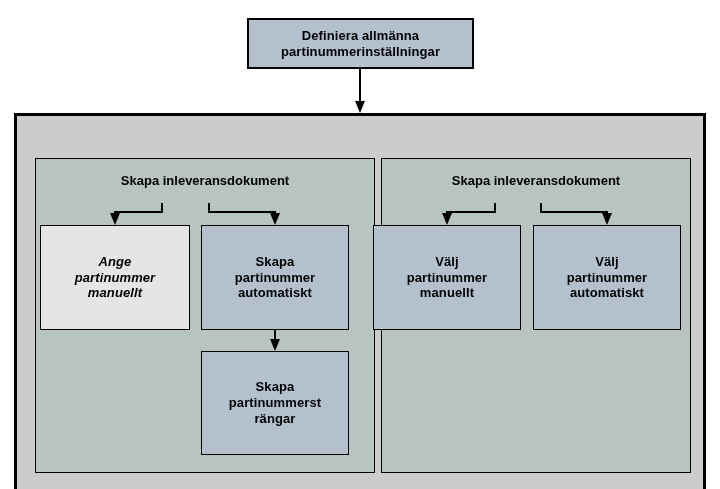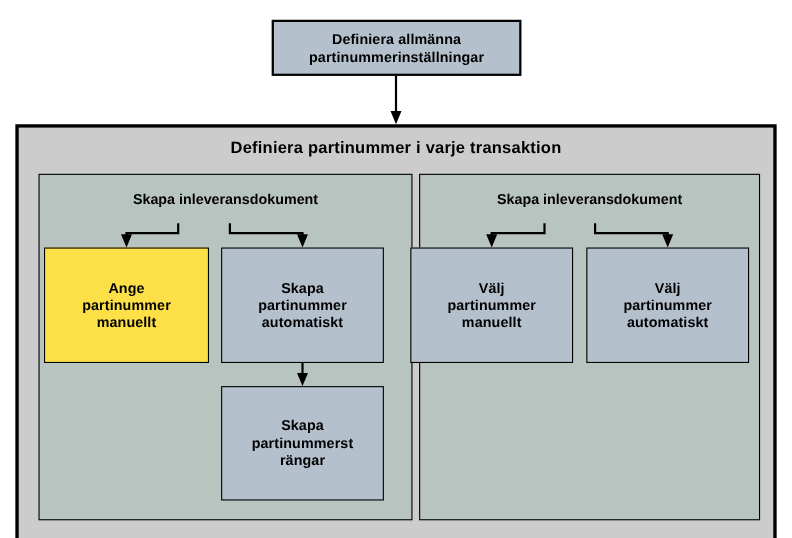--- a/index.html
+++ b/index.html
@@ -126,32 +126,31 @@
 <body style="background: rgb(255, 255, 255);">
 
 <div id="diagram-root">
 
   <div class="node" id="settings-box" style="background: rgb(180, 192, 204);">
     <span class="node-label">Definiera allmänna
 partinummerinställningar</span>
   </div>
 
   <div id="transaction-container" style="background: rgb(204, 204, 204);">
-    <div id="transaction-title">Definiera partinummer i varje transaktion</div>
 
     <div class="group-panel" id="group-inbound" style="background: rgb(184, 196, 191);">
       <div class="group-title">Skapa inleveransdokument</div>
     </div>
 
     <div class="group-panel" id="group-outbound" style="background: rgb(184, 196, 191);">
       <div class="group-title">Skapa inleveransdokument</div>
     </div>
   </div>
 
-  <div class="node" id="node-ange-manuellt" style="background: #fde047;">
+  <div class="node" id="node-ange-manuellt" style="background: #e5e5e5; font-style: italic;">
     <span class="node-label">Ange
 partinummer
 manuellt</span>
   </div>
 
   <div class="node" id="node-skapa-automatiskt" style="background: rgb(180, 192, 204);">
     <span class="node-label">Skapa
 partinummer
 automatiskt</span>
   </div>

